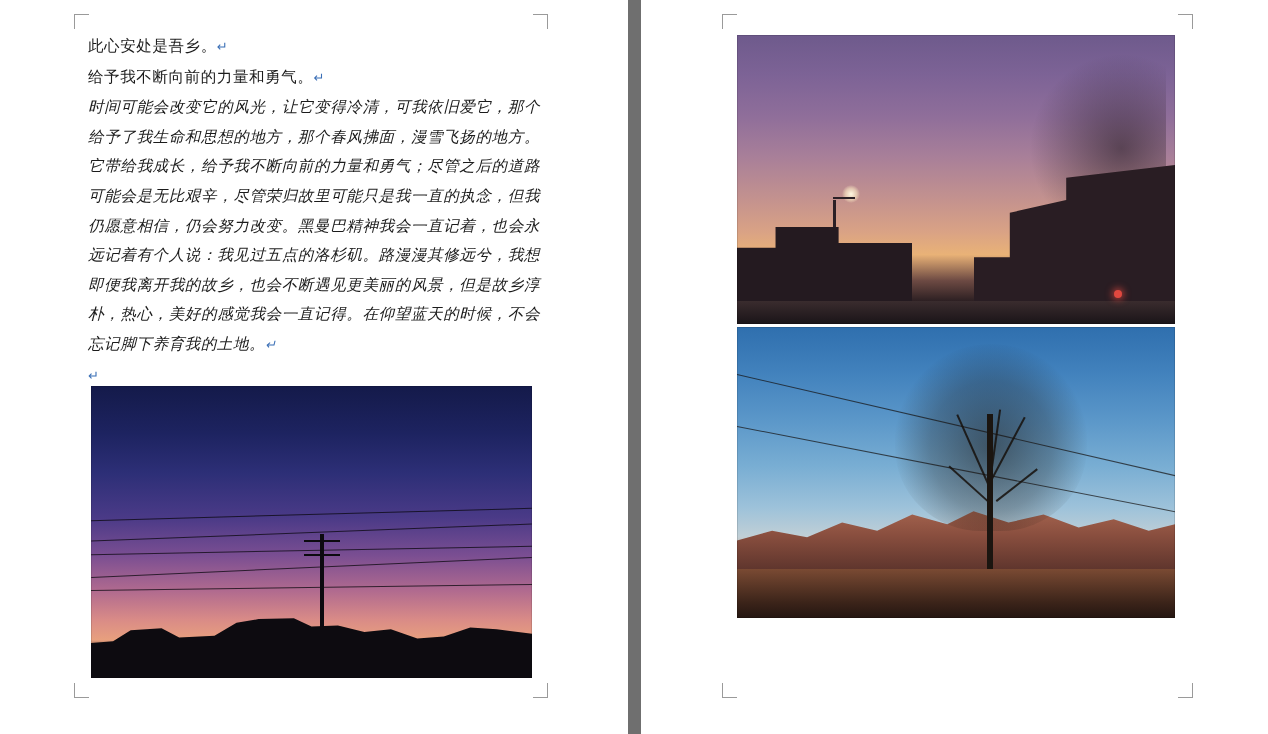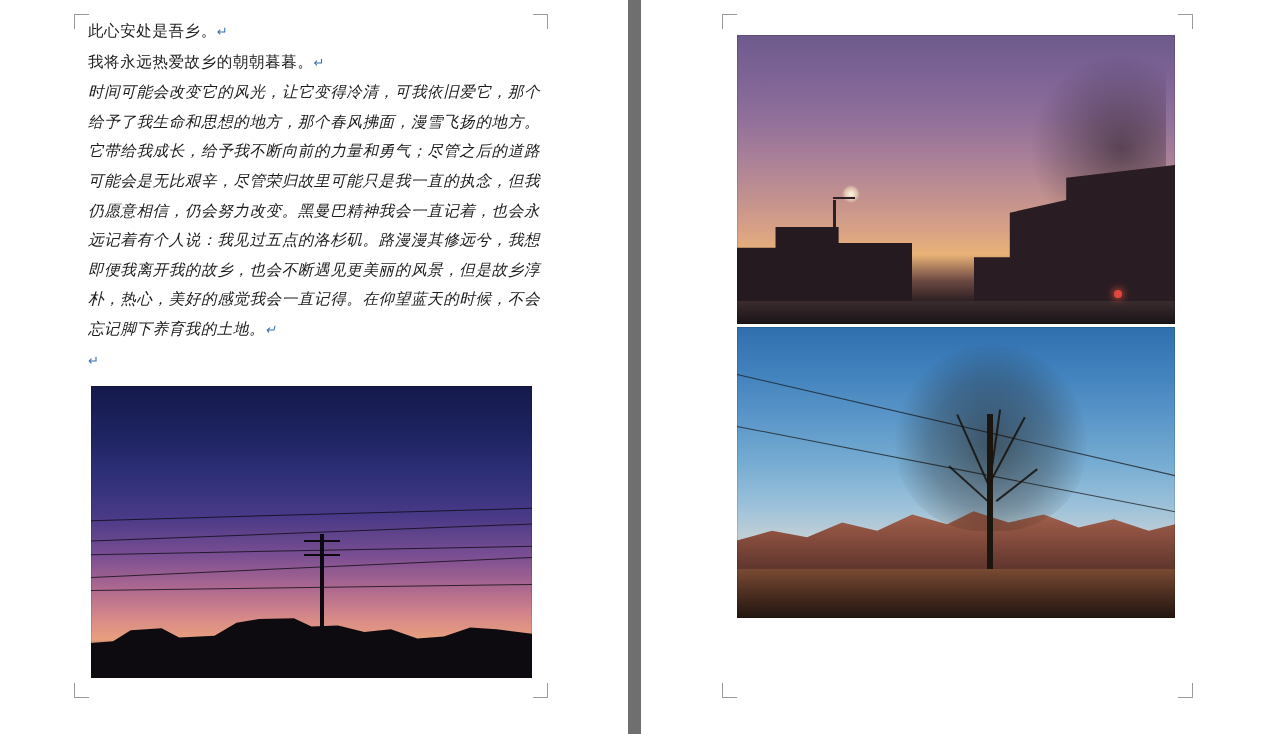--- a/index.html
+++ b/index.html
@@ -54,21 +54,21 @@
   }
   .crop.tl { border-left: 1px solid #9a9a9a; border-top: 1px solid #9a9a9a; }
   .crop.tr { border-right: 1px solid #9a9a9a; border-top: 1px solid #9a9a9a; }
   .crop.bl { border-left: 1px solid #9a9a9a; border-bottom: 1px solid #9a9a9a; }
   .crop.br { border-right: 1px solid #9a9a9a; border-bottom: 1px solid #9a9a9a; }
 
   
   .text-block {
     position: absolute;
     left: 88px;
-    top: 16px;
+    top: 31px;
     width: 452px;
   }
   .para {
     font-family: "Liberation Serif", serif;
     font-size: 15.5px;
     line-height: 29.6px;
     color: #1b1b1b;
     letter-spacing: 0.6px;
     margin: 0;
     white-space: pre-wrap;
@@ -320,21 +320,21 @@
 
     <div class="crop tl" style="left:74px;  top:14px;"></div>
     <div class="crop tr" style="left:533px; top:14px;"></div>
     <div class="crop bl" style="left:74px;  top:683px;"></div>
     <div class="crop br" style="left:533px; top:683px;"></div>
 
     <div class="text-block">
 
       <p class="para"><span>此心安处是吾乡。</span><span class="pilcrow">↵</span></p>
 
-      <p class="para"><span>我将永远热爱故乡的朝朝暮暮。</span><span class="pilcrow">↵</span></p>
+      <p class="para"><span>给予我不断向前的力量和勇气。</span><span class="pilcrow">↵</span></p>
 
       <p class="para para-justified"><span>时间可能会改变它的风光，让它变得冷清，可我依旧爱它，那个给予了我生命和思想的地方，那个春风拂面，漫雪飞扬的地方。它带给我成长，给予我不断向前的力量和勇气；尽管之后的道路可能会是无比艰辛，尽管荣归故里可能只是我一直的执念，但我仍愿意相信，仍会努力改变。黑曼巴精神我会一直记着，也会永远记着有个人说：我见过五点的洛杉矶。路漫漫其修远兮，我想即便我离开我的故乡，也会不断遇见更美丽的风景，但是故乡淳朴，热心，美好的感觉我会一直记得。在仰望蓝天的时候，不会忘记脚下养育我的土地。</span><span class="pilcrow">↵</span></p>
 
       <p class="para empty-line"><span></span><span class="pilcrow">↵</span></p>
 
     </div>
 
     <div class="photo" id="photo-dusk-powerlines">
       <div class="wire" style="top:44%; transform:rotate(-1.6deg);"></div>
       <div class="wire" style="top:50%; transform:rotate(-2.2deg);"></div>

